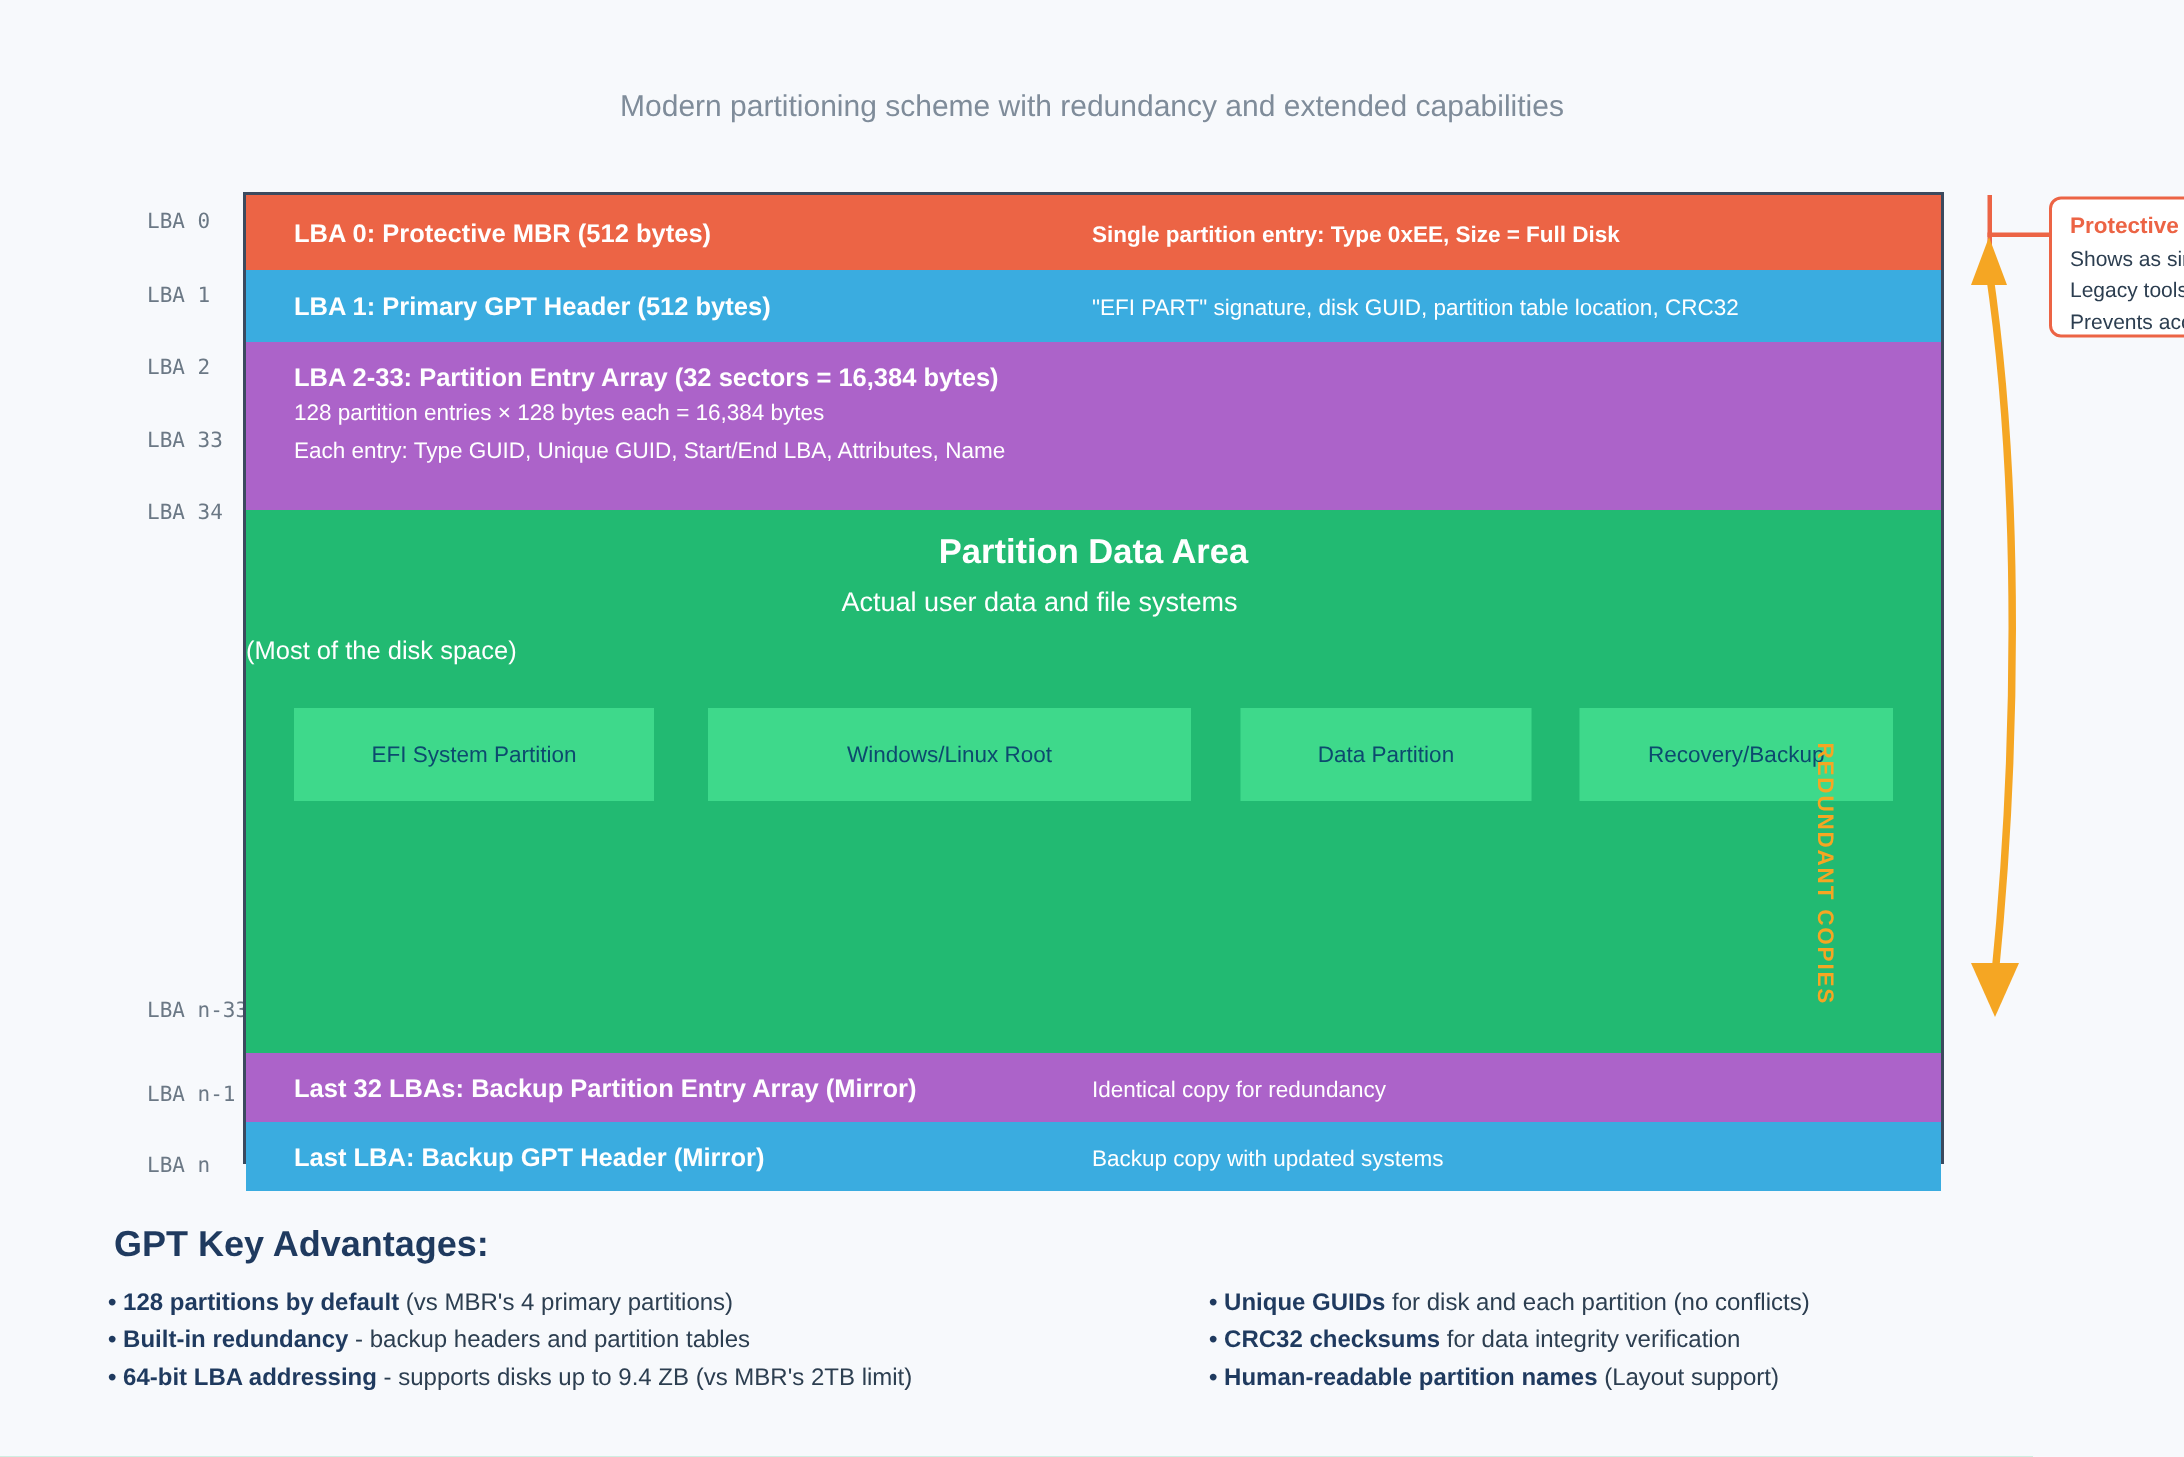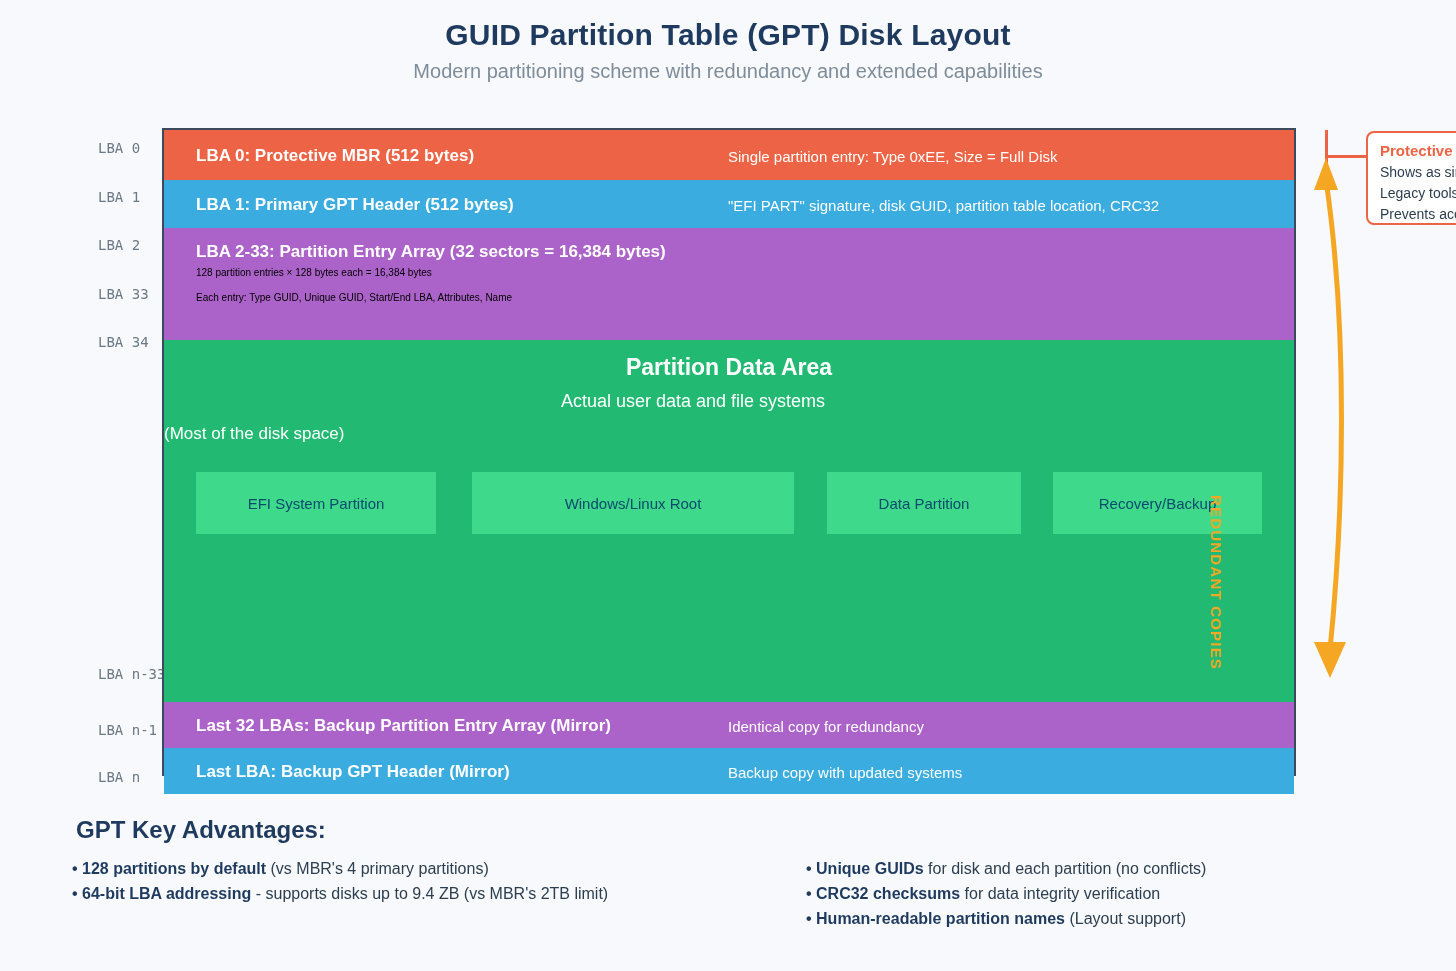--- a/index.html
+++ b/index.html
@@ -71,27 +71,27 @@
   .band-note {
     position: absolute;
     left: 564px;
     font-size: 15px;
     color: #FFFFFF;
     white-space: nowrap;
   }
   .band-sub {
     position: absolute;
     left: 32px;
-    font-size: 10px;
-    color: #000000;
+    font-size: 15px;
+    color: #ffffff;
     white-space: nowrap;
   }
 
   .band-mbr  .band-title { top: 16px; }
-  .band-mbr  .band-note  { top: 18px; }
+  .band-mbr  .band-note  { top: 18px; font-weight: bold; }
   .band-hdr  .band-title { top: 15px; }
   .band-hdr  .band-note  { top: 17px; }
   .band-pea  .band-title { top: 14px; }
   .band-pea  .sub1       { top: 39px; }
   .band-pea  .sub2       { top: 64px; }
   .band-bpea .band-title { top: 14px; }
   .band-bpea .band-note  { top: 16px; }
   .band-bhdr .band-title { top: 14px; }
   .band-bhdr .band-note  { top: 16px; }
 
@@ -224,21 +224,20 @@
   .adv-left  { left: 72px;  top: 856px; }
   .adv-right { left: 806px; top: 856px; }
   .adv-item { line-height: 25px; white-space: nowrap; margin-bottom: 0px; }
   .adv-item b { color: #1F3A5F; }
 </style>
 </head>
 <body>
 
 <div id="page">
 
-  <div class="title">GUID Partition Table (GPT) Disk Layout</div>
   <div class="subtitle">Modern partitioning scheme with redundancy and extended capabilities</div>
 
   <div>
     <div class="lba" style="top:140px">LBA 0</div>
     <div class="lba" style="top:189px">LBA 1</div>
     <div class="lba" style="top:237px">LBA 2</div>
     <div class="lba" style="top:286px">LBA 33</div>
     <div class="lba" style="top:334px">LBA 34</div>
     <div class="lba" style="top:666px">LBA n-33</div>
     <div class="lba" style="top:722px">LBA n-1</div>
@@ -301,20 +300,21 @@
     <div class="co-title">Protective MBR</div>
     <div class="co-line">Shows as single partition</div>
     <div class="co-line">Legacy tools see full disk</div>
     <div class="co-line">Prevents accidental overwrite</div>
   </div>
 
   <div class="adv-title">GPT Key Advantages:</div>
 
   <div class="adv-col adv-left">
     <div class="adv-item"><b>• 128 partitions by default</b><span> (vs MBR's 4 primary partitions)</span></div>
+    <div class="adv-item"><b>• Built-in redundancy</b><span> - backup headers and partition tables</span></div>
     <div class="adv-item"><b>• 64-bit LBA addressing</b><span> - supports disks up to 9.4 ZB (vs MBR's 2TB limit)</span></div>
   </div>
 
   <div class="adv-col adv-right">
     <div class="adv-item"><b>• Unique GUIDs</b><span> for disk and each partition (no conflicts)</span></div>
     <div class="adv-item"><b>• CRC32 checksums</b><span> for data integrity verification</span></div>
     <div class="adv-item"><b>• Human-readable partition names</b><span> (Layout support)</span></div>
   </div>
 
 </div>

